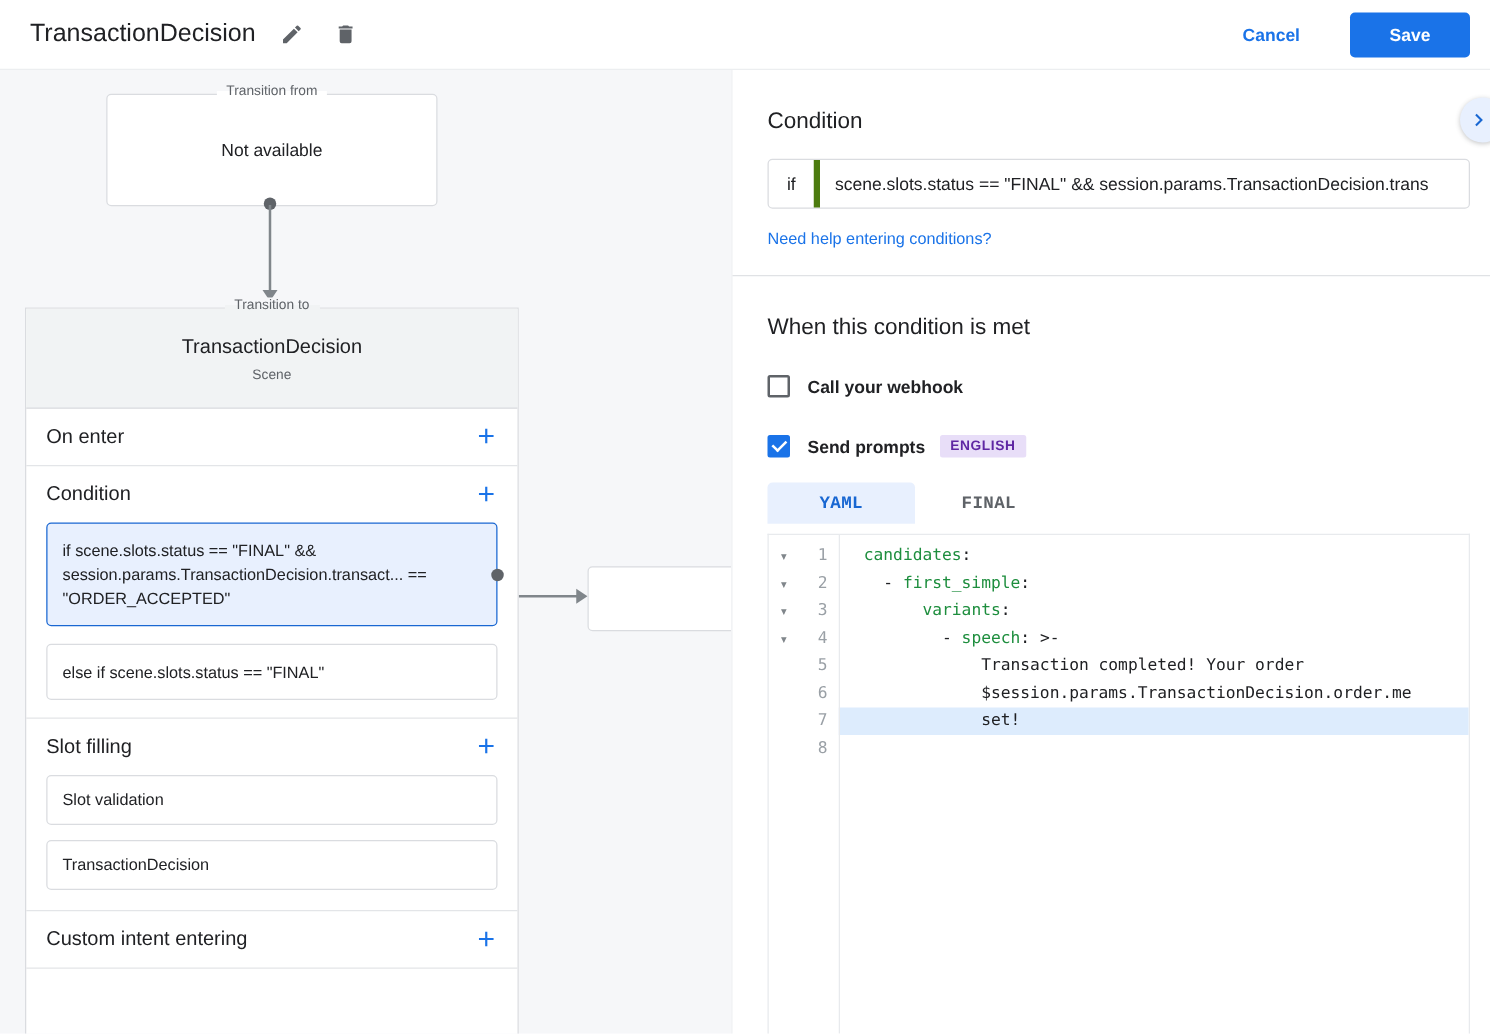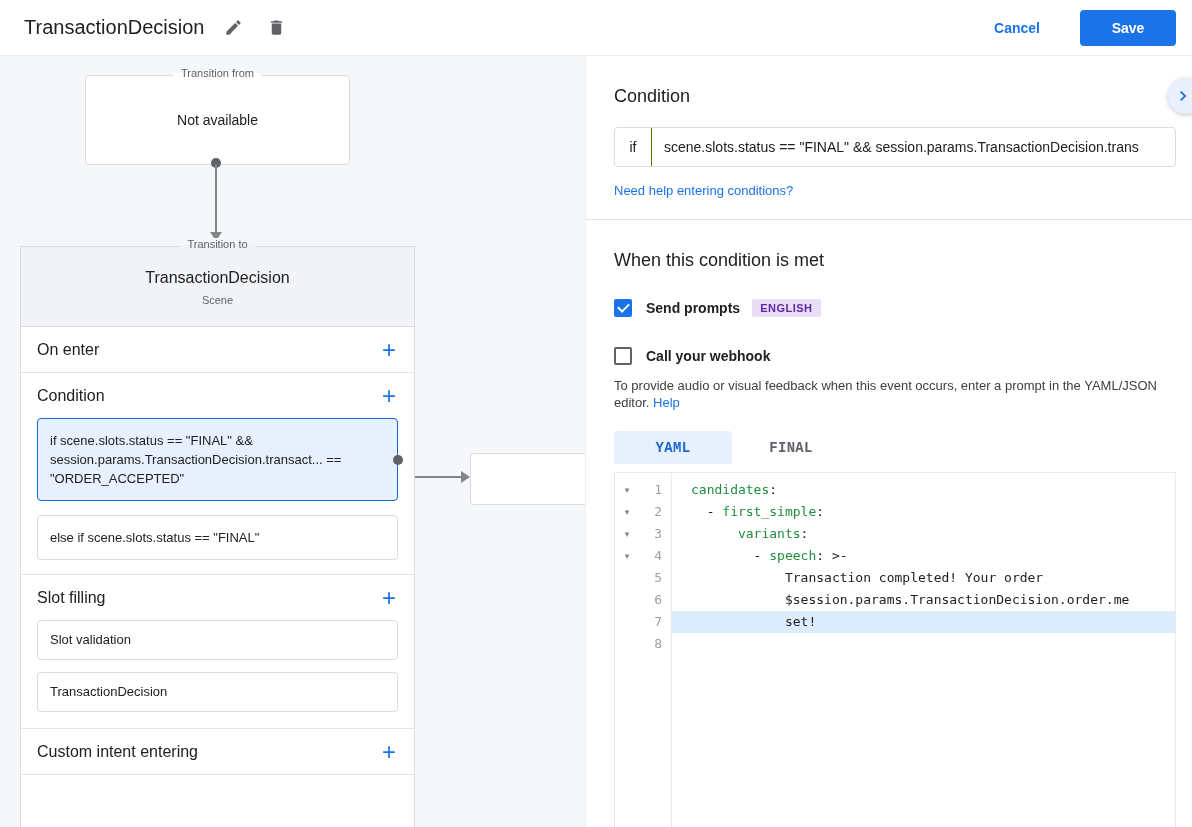--- a/index.html
+++ b/index.html
@@ -50,21 +50,21 @@
   .cond-card.selected{background:#e8f0fe;border-color:#1967d2;}
   .card-dot{position:absolute;right:-6px;top:50%;transform:translateY(-50%);width:10px;height:10px;border-radius:50%;background:#5f6368;}
   .slot-card{margin:0 16px 12px;background:#fff;border:1px solid #dadce0;border-radius:4px;padding:10px 12px;font-size:13px;line-height:18px;color:#202124;cursor:pointer;}
   .slot-card.last{margin-bottom:16px;}
 
   
   .panel{flex:1;position:relative;z-index:2;background:#fff;border-left:1px solid #eef0f2;box-sizing:border-box;padding:30px 16px 0 28px;display:flex;flex-direction:column;}
   .panel-title{font-size:18px;font-weight:400;color:#202124;}
   .collapse-btn{position:absolute;top:22px;right:-12px;width:36px;height:36px;border-radius:50%;background:#e8f0fe;border:none;box-shadow:0 1px 4px rgba(60,64,67,.3);cursor:pointer;display:flex;align-items:center;padding-left:5px;}
   .if-row{display:flex;margin-top:20px;border:1px solid #dadce0;border-radius:4px;height:40px;box-sizing:border-box;background:#fff;align-items:stretch;}
-  .if-cell{width:36px;flex:0 0 36px;display:flex;align-items:center;justify-content:center;font-size:14px;color:#202124;border-right:1px solid #4d7c0f;}
+  .if-cell{width:36px;flex:0 0 36px;display:flex;align-items:center;justify-content:center;font-size:14px;color:#202124;border-right:5px solid #4d7c0f;}
   .if-input{flex:1;border:none;outline:none;padding:0 12px;font-size:14px;font-family:"Liberation Sans",sans-serif;color:#202124;background:transparent;}
   .help-link{display:inline-block;margin-top:16px;font-size:13px;color:#1a73e8;text-decoration:none;cursor:pointer;}
   .divider{height:1px;background:#e0e2e5;margin:20px -16px 0 -28px;}
   .when-title{margin-top:30px;font-size:18px;font-weight:400;color:#202124;}
   .check-row{display:flex;align-items:center;margin-top:28px;cursor:pointer;}
   .check-row + .check-row{margin-top:30px;}
   .cb{position:relative;width:18px;height:18px;border:2px solid #5f6368;border-radius:2px;box-sizing:border-box;flex:0 0 18px;}
   .cb.checked{background:#1a73e8;border-color:#1a73e8;}
   .cb.checked::after{content:"";position:absolute;left:4px;top:0px;width:5px;height:9px;border:solid #fff;border-width:0 2px 2px 0;transform:rotate(45deg);}
   .check-label{margin-left:14px;font-size:14px;font-weight:bold;color:#202124;}
@@ -182,31 +182,30 @@
       <input class="if-input" value="scene.slots.status == &quot;FINAL&quot; &amp;&amp; session.params.TransactionDecision.trans" style="">
     </div>
 
     <div><a class="help-link">Need help entering conditions?</a></div>
 
     <div class="divider"></div>
 
     <h2 class="when-title">When this condition is met</h2>
 
     <label class="check-row">
+      <span class="cb"></span>
+      <span class="check-label">Call your webhook</span>
+    </label>
+
+    <label class="check-row">
       <span class="cb checked"></span>
       <span class="check-label">Send prompts</span>
       <span class="badge">ENGLISH</span>
     </label>
 
-    <label class="check-row">
-      <span class="cb"></span>
-      <span class="check-label">Call your webhook</span>
-    </label>
-
-    <p class="desc"><span>To provide audio or visual feedback when this event occurs, enter a prompt in the YAML/JSON editor.</span> <a class="help-inline">Help</a></p>
 
     <div class="tabs">
       <div class="tab active">YAML</div>
       <div class="tab">FINAL</div>
     </div>
 
     <div class="editor">
       <div class="ed-vline"></div>
       <div class="ed-rows" id="ed-rows">
           <div class="ed-row">

